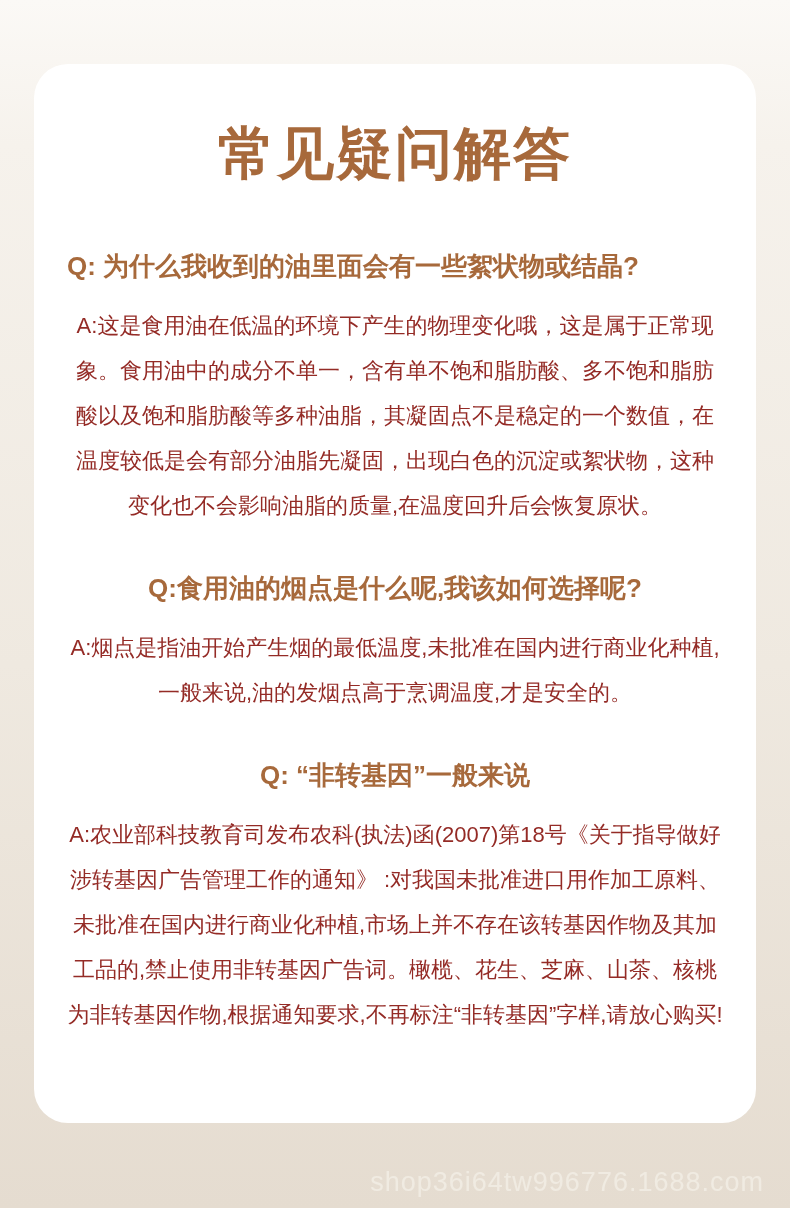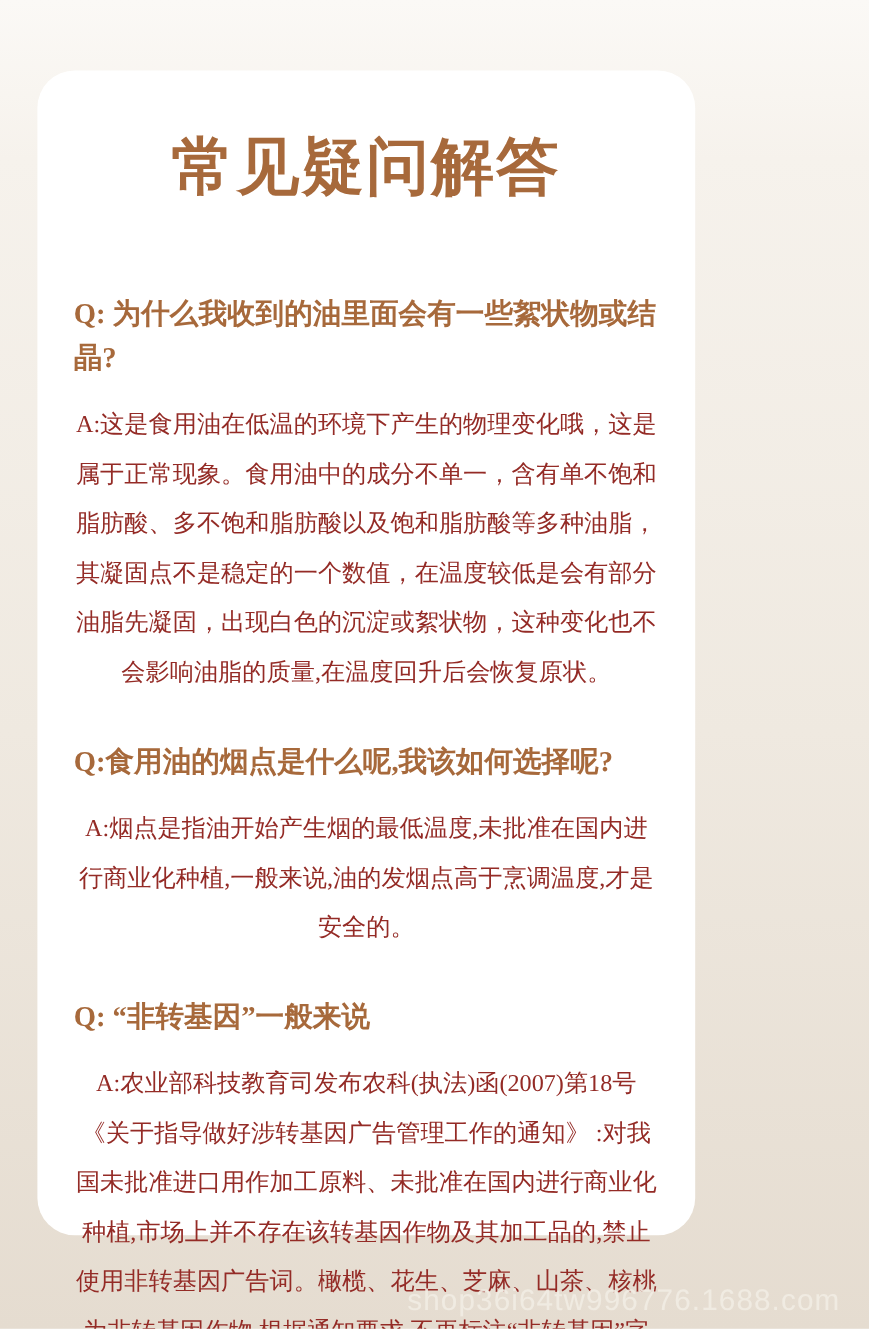--- a/index.html
+++ b/index.html
@@ -12,46 +12,45 @@
     background: linear-gradient(180deg,
       var(--bg-top, #fbf9f6) 0%,
       #f6f2ec 12%,
       #efe9e0 55%,
       var(--bg-bottom, #e5dcd0) 100%);
   }
   .card {
     position: absolute;
     left: 34px;
     top: 64px;
-    width: 598px;
+    width: 722px;
     height: 1059px;
     box-sizing: border-box;
     padding: 0 33px;
     background: var(--card-bg, #ffffff);
     border-radius: 34px;
-    font-family: Liberation Serif, serif;
   }
   .title {
     margin: 52px 0 0 0;
     text-align: center;
     font-size: 57px;
     line-height: 74px;
     font-weight: 700;
     letter-spacing: 2px;
     color: var(--heading-brown, #a7693b);
   }
   h2.q {
     margin: 0;
     font-size: 26px;
     line-height: 40px;
     font-weight: 700;
     color: var(--heading-brown, #a7693b);
   }
-  .sec1 h2.q { margin-top: 76px; }
-  .sec2 h2.q, .sec3 h2.q { margin-top: 40px; }
+  .sec1 h2.q { margin-top: 56px; }
+  .sec2 h2.q, .sec3 h2.q { margin-top: 40px; text-align: center; }
   p.a {
     margin: 17px 0 0 0;
     font-size: 22px;
     line-height: 45px;
     font-weight: 400;
     color: var(--answer-red, #942b26);
     text-align: center;
   }
   .watermark {
     position: absolute;

